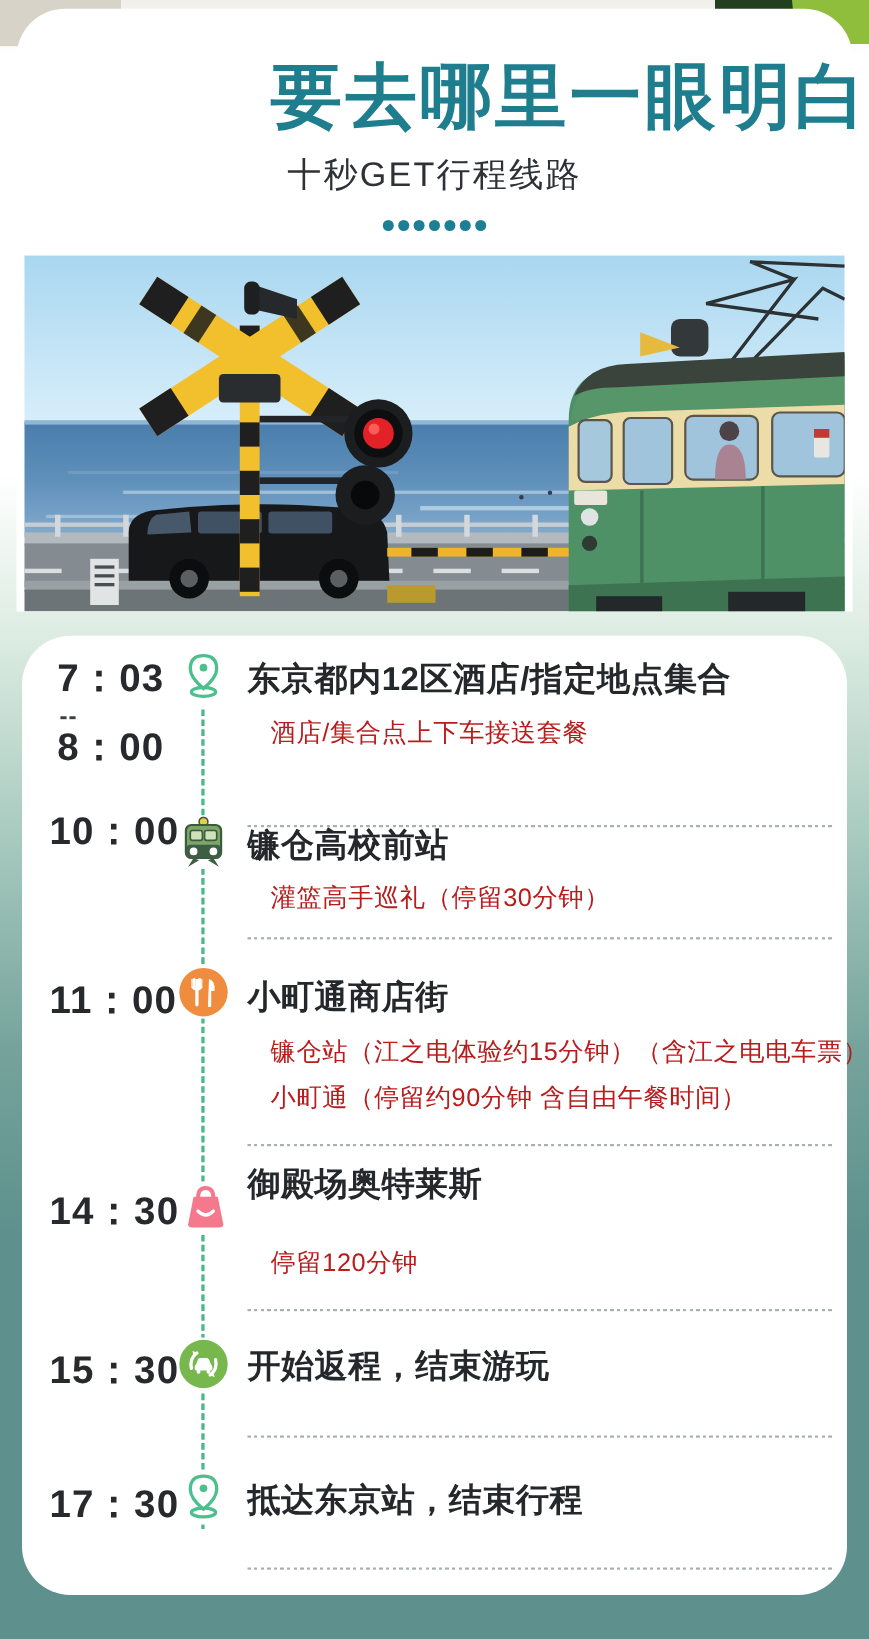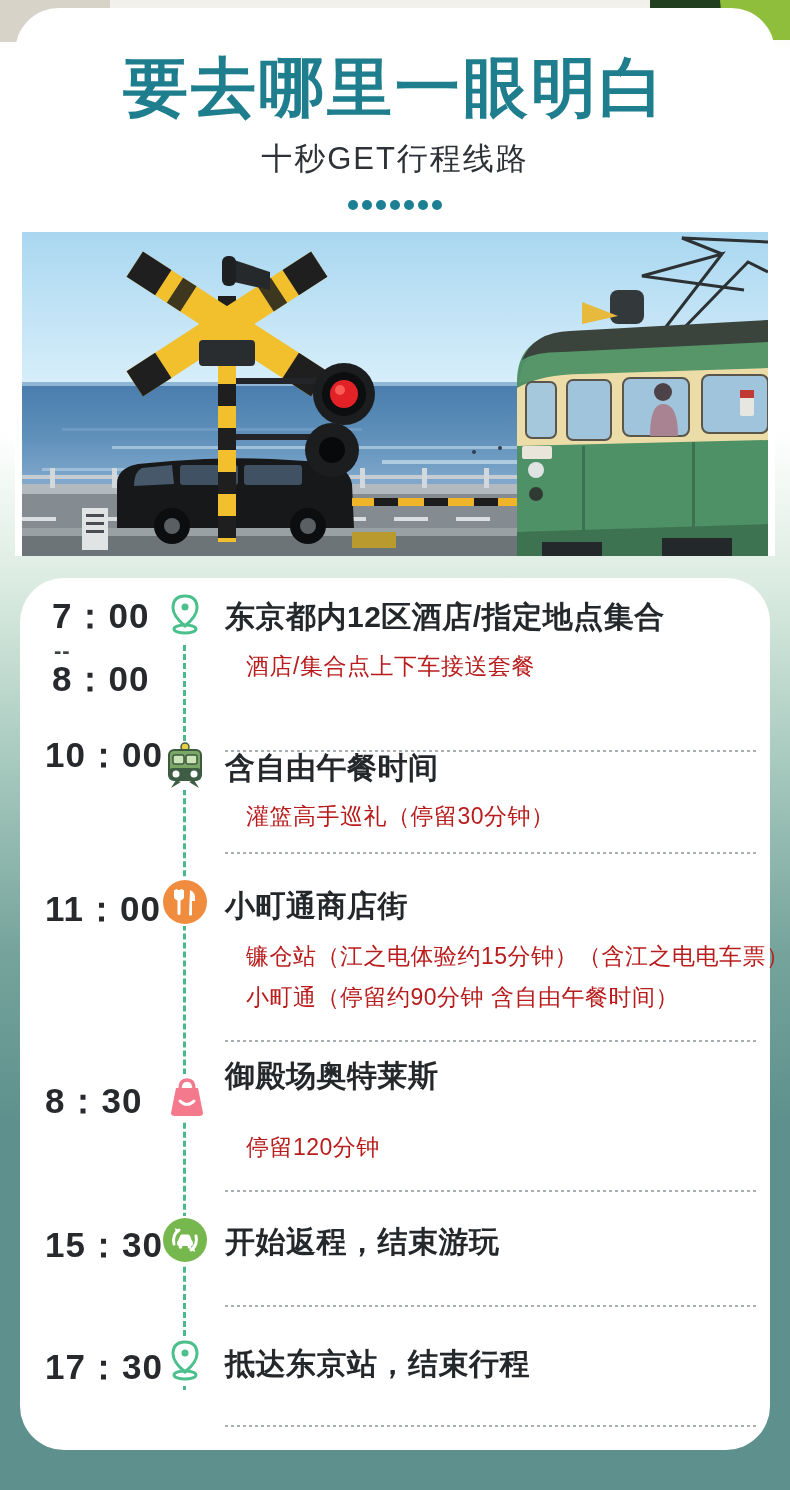--- a/index.html
+++ b/index.html
@@ -9,21 +9,21 @@
     background:linear-gradient(180deg,#f1efe9 0px,#ffffff 50px,#ffffff 430px,
       #dcece2 580px,#a8cabf 760px,#76a49c 950px,#5e918d 1120px,#5e918d 1490px);
   }
   .abs{position:absolute;}
   
   .corner-left{left:0;top:0;width:110px;height:42px;background:#d7d3c9;}
   .corner-right{right:0;top:0;width:140px;height:40px;background:#22401f;}
   .corner-right .lime{position:absolute;right:0;top:0;width:70px;height:40px;background:#8fbe3c;border-radius:0 0 0 60px;}
   
   .sheet{left:15px;top:8px;width:760px;height:548px;background:#ffffff;border-radius:44px 44px 0 0;}
-  .page-title{left:0;top:44px;width:790px;text-align:center;font-size:65px;font-weight:900;
+  .page-title{left:0;top:44px;width:790px;text-align:right;font-size:65px;font-weight:900;
     color:#1f7e8e;letter-spacing:3px;}
   .page-subtitle{left:0;top:138px;width:790px;text-align:center;font-size:31px;color:#2e3236;letter-spacing:2px;}
   .dots{left:0;top:200px;width:790px;display:flex;justify-content:center;gap:4px;}
   .dots i{width:10px;height:10px;border-radius:50%;background:#1d7f93;display:block;}
   
   .photo{left:22px;top:232px;width:746px;height:324px;overflow:hidden;}
   
   .card{left:20px;top:578px;width:750px;height:872px;background:#ffffff;border-radius:44px;}
   .dashline{left:183px;top:645px;height:745px;width:0;border-left:3px dashed #49b98c;}
   .time{font-size:35px;font-weight:700;color:#27292c;letter-spacing:1px;white-space:nowrap;}
@@ -228,21 +228,21 @@
     <path d="M495 324 L495 300 L746 292 L746 324 Z" fill="#3e7352"></path>
     <rect x="520" y="310" width="60" height="14" fill="#23292b"></rect>
     <rect x="640" y="306" width="70" height="18" fill="#23292b"></rect>
   </g>
 </svg>
 </div>
 
 <div class="abs card"></div>
 <div class="abs dashline"></div>
 
-<div class="abs time" style="left:52px;top:593px;">7：00</div>
+<div class="abs time" style="left:52px;top:593px;">7：03</div>
 <div class="abs tsep" style="left:54px;top:638px;">--</div>
 <div class="abs time" style="left:52px;top:656px;">8：00</div>
 <div class="abs icon-box" style="left:161px;top:592px;">
   <svg width="40" height="48" viewBox="0 0 40 48">
     <path d="M20 4 Q32 4 32 16 Q32 24 20 34 Q8 24 8 16 Q8 4 20 4 Z" fill="none" stroke="#4cc08c" stroke-width="3"></path>
     <circle cx="20" cy="15" r="3.5" fill="#4cc08c"></circle>
     <ellipse cx="20" cy="37" rx="11" ry="4" fill="none" stroke="#4cc08c" stroke-width="3"></ellipse>
   </svg>
 </div>
 <div class="abs row-title" style="left:225px;top:597px;">东京都内12区酒店/指定地点集合</div>
@@ -256,21 +256,21 @@
     <rect x="5" y="8" width="32" height="30" rx="5" fill="#7ba666" stroke="#3c5a40" stroke-width="2"></rect>
     <rect x="9" y="13" width="11" height="9" rx="2" fill="#cfe3b8" stroke="#3c5a40" stroke-width="1.5"></rect>
     <rect x="22" y="13" width="11" height="9" rx="2" fill="#cfe3b8" stroke="#3c5a40" stroke-width="1.5"></rect>
     <rect x="5" y="26" width="32" height="12" rx="4" fill="#3f5d45"></rect>
     <circle cx="12" cy="32" r="3.5" fill="#ffffff"></circle>
     <circle cx="30" cy="32" r="3.5" fill="#ffffff"></circle>
     <path d="M12 38 L7 46 L17 40 Z" fill="#3f5d45"></path>
     <path d="M30 38 L35 46 L25 40 Z" fill="#3f5d45"></path>
   </svg>
 </div>
-<div class="abs row-title" style="left:225px;top:748px;">含自由午餐时间</div>
+<div class="abs row-title" style="left:225px;top:748px;">镰仓高校前站</div>
 <div class="abs note" style="left:246px;top:801px;">灌篮高手巡礼（停留30分钟）</div>
 <div class="abs divider" style="top:852px;"></div>
 
 <div class="abs time" style="left:45px;top:886px;">11：00</div>
 <div class="abs icon-box" style="left:161px;top:878px;">
   <svg width="46" height="46" viewBox="0 0 46 46">
     <circle cx="23" cy="23" r="22" fill="#f08c3e"></circle>
     <g fill="#ffffff">
       <rect x="13" y="10" width="3" height="10" rx="1.5"></rect>
       <rect x="18" y="10" width="3" height="10" rx="1.5"></rect>
@@ -279,21 +279,21 @@
       <rect x="15.5" y="20" width="3" height="16" rx="1.5"></rect>
       <path d="M28 11 Q34 13 33 22 L30 22 L30 36 Q28.5 37 27 36 Z"></path>
     </g>
   </svg>
 </div>
 <div class="abs row-title" style="left:225px;top:886px;">小町通商店街</div>
 <div class="abs note" style="left:246px;top:941px;">镰仓站（江之电体验约15分钟）（含江之电电车票）</div>
 <div class="abs note" style="left:246px;top:982px;">小町通（停留约90分钟 含自由午餐时间）</div>
 <div class="abs divider" style="top:1040px;"></div>
 
-<div class="abs time" style="left:45px;top:1078px;">8：30</div>
+<div class="abs time" style="left:45px;top:1078px;">14：30</div>
 <div class="abs icon-box" style="left:163px;top:1074px;">
   <svg width="44" height="46" viewBox="0 0 44 46">
     <path d="M15 14 Q15 5 22 5 Q29 5 29 14" fill="none" stroke="#f4798d" stroke-width="3.5"></path>
     <path d="M11 13 L33 13 L38 38 Q38 41 34 41 L10 41 Q6 41 6 38 Z" fill="#f4798d"></path>
     <path d="M15 26 Q22 33 29 26" fill="none" stroke="#ffffff" stroke-width="3" stroke-linecap="round"></path>
   </svg>
 </div>
 <div class="abs row-title" style="left:225px;top:1056px;">御殿场奥特莱斯</div>
 <div class="abs note" style="left:246px;top:1132px;">停留120分钟</div>
 <div class="abs divider" style="top:1190px;"></div>

